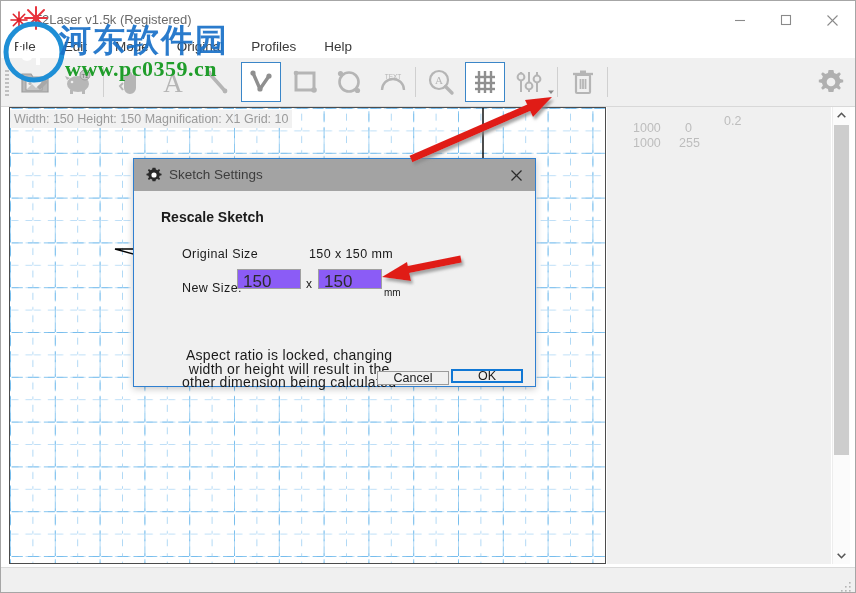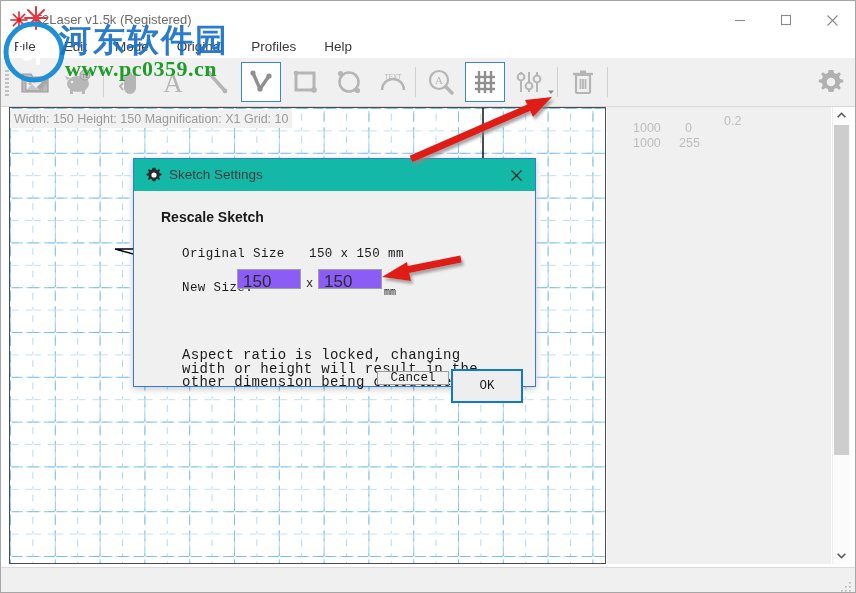--- a/index.html
+++ b/index.html
@@ -53,42 +53,42 @@
   .vs-thumb{position:absolute;left:1px;top:18px;width:15px;height:330px;background:#cdcdcd;}
 
   
   .statusbar{position:absolute;left:0;top:566px;width:854px;height:25px;background:#f0f0f0;border-top:1px solid #dadada;}
   .status-text{position:absolute;left:9px;top:5px;font-size:12.5px;color:#444;white-space:nowrap;}
   .grip{position:absolute;right:3px;bottom:2px;width:12px;height:12px;}
 
   
   .dialog{position:absolute;left:132px;top:157px;width:403px;height:229px;background:#f0f0f0;
           border:1px solid #2f7fd0;box-sizing:border-box;box-shadow:0 2px 7px rgba(0,0,0,.22);}
-  .dlg-title{position:absolute;left:0;top:0;width:401px;height:32px;background:#14b8a6;}
+  .dlg-title{position:absolute;left:0;top:0;width:401px;height:32px;background:#a3a3a3;}
   .dlg-gear{position:absolute;left:11px;top:7px;width:18px;height:18px;}
   .dlg-caption{position:absolute;left:35px;top:8px;font-size:13.5px;color:#3d3d3d;}
   .dlg-close{position:absolute;right:4px;top:3px;width:30px;height:26px;display:flex;align-items:center;justify-content:center;}
   .dlg-body{position:absolute;left:0;top:32px;width:401px;height:195px;}
   .dlg-h{position:absolute;left:27px;top:18px;font-size:14px;font-weight:bold;color:#1a1a1a;
          font-family:"Liberation Sans",sans-serif;}
-  .mono{font-family:Liberation Mono, monospace;}
+  .mono{font-family:Liberation Sans, sans-serif;text-align:center;}
   .dlg-orig-l{position:absolute;left:48px;top:56px;font-size:12.5px;color:#1a1a1a;letter-spacing:.4px;}
   .dlg-orig-v{position:absolute;left:175px;top:56px;font-size:12.5px;color:#1a1a1a;letter-spacing:.4px;}
   .dlg-new-l{position:absolute;left:48px;top:90px;font-size:12.5px;color:#1a1a1a;letter-spacing:.4px;}
   .fld{position:absolute;top:78px;width:64px;height:20px;background:#8b5cf6;border:1px solid #a0a0a0;
        box-sizing:border-box;}
   .fld span{position:absolute;left:5px;top:2px;font-size:17px;color:#2b2b2b;font-family:"Liberation Sans",sans-serif;}
   .fld-x{position:absolute;left:172px;top:86px;font-size:12px;color:#1a1a1a;}
   .fld-unit{position:absolute;left:250px;top:96px;font-size:10px;color:#1a1a1a;}
   .dlg-note{position:absolute;left:48px;top:158px;font-size:14px;color:#1a1a1a;line-height:13.5px;
             letter-spacing:.3px;white-space:pre;}
   .btn{position:absolute;height:14px;display:flex;align-items:center;justify-content:center;
        font-size:12.5px;color:#1a1a1a;box-sizing:border-box;}
   .btn-cancel{left:243px;top:180px;width:72px;background:#f0f0f0;border:1px solid #9b9b9b;}
-  .btn-ok{left:317px;top:178px;width:72px;height:34px;background:#eeeeee;border:2px solid #1077d4;}
+  .btn-ok{left:317px;top:178px;width:72px;height:14px;background:#eeeeee;border:2px solid #1077d4;}
 
   
   .arrow{position:absolute;pointer-events:none;}
 
   
   .wm{position:absolute;pointer-events:none;}
   .wm-cn{position:absolute;left:58px;top:18px;font-size:32px;font-weight:bold;color:#1a72c9;
          font-family:"DejaVu Sans",sans-serif;letter-spacing:2px;opacity:.93;}
   .wm-url{position:absolute;left:64px;top:55px;font-size:22px;font-weight:bold;color:#1f9d2a;
           font-family:"Liberation Serif",serif;letter-spacing:.5px;}

